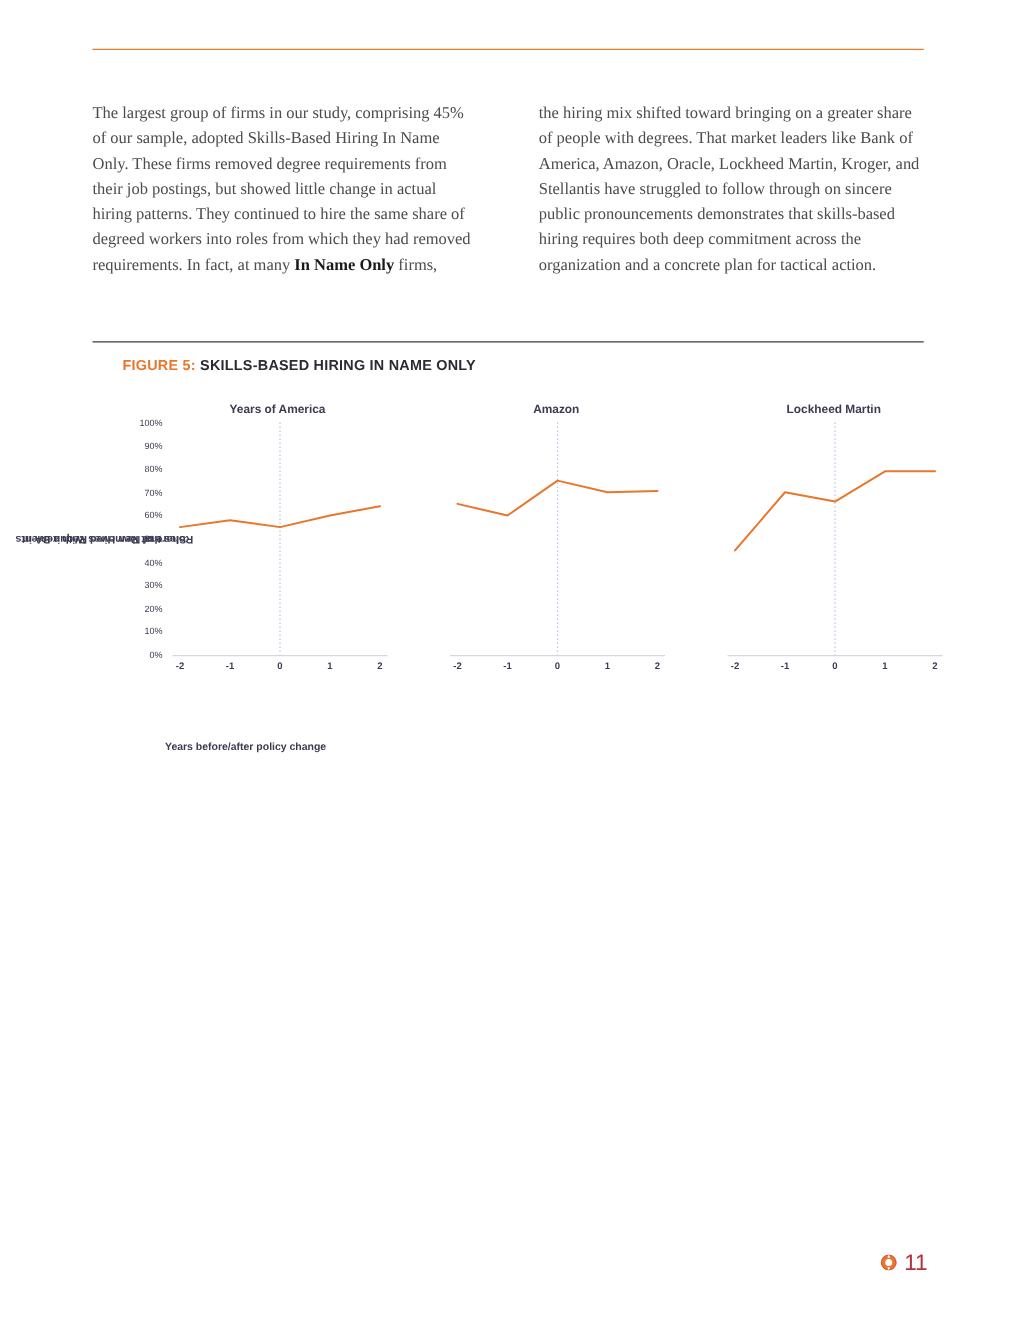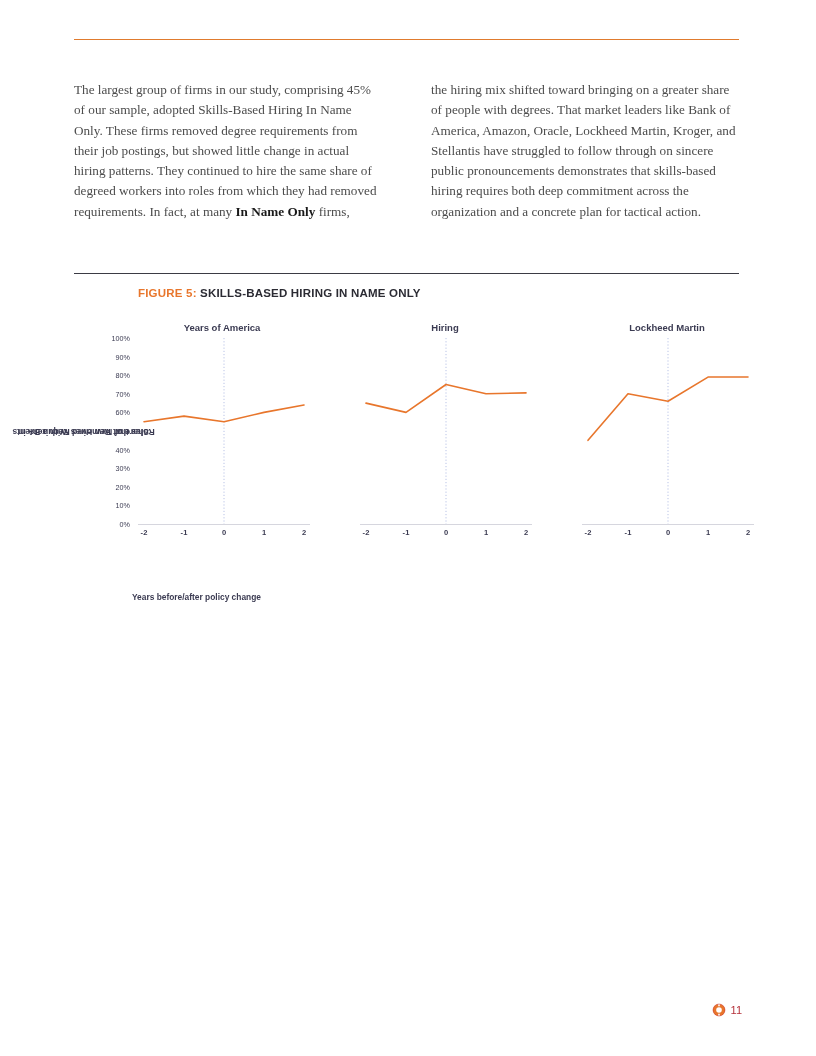--- a/index.html
+++ b/index.html
@@ -67,21 +67,20 @@
     position: absolute;
     left: 98px;
     top: 287px;
     font-size: 11.5px;
     letter-spacing: 0.2px;
     white-space: nowrap;
   }
   .fig-caption .fignum {
     color: #e8762c;
     font-weight: bold;
-    margin-left: 40px;
   }
   .fig-caption .figtitle {
     color: #2b2b33;
     font-weight: bold;
   }
 
   
   .chart-wrap {
     position: absolute;
     left: 74px;
@@ -226,21 +225,21 @@
     display: flex;
     align-items: center;
     gap: 5px;
   }
   .logo-mark {
     width: 14px;
     height: 14px;
     display: block;
   }
   .page-num {
-    font-size: 11px;
+    font-size: 18px;
     color: #b5313a;
     font-weight: normal;
     line-height: 14px;
   }
 </style>
 </head>
 <body>
 
 <div class="page">
 
@@ -254,21 +253,21 @@
   <div class="fig-rule"></div>
   <div class="fig-caption">
     <span class="fignum">FIGURE 5:</span>
     <span class="figtitle">SKILLS-BASED HIRING IN NAME ONLY</span>
   </div>
 
   <div class="chart-wrap">
 
     <div class="panel-titles">
       <div class="panel-title ptitle-0">Years of America</div>
-      <div class="panel-title ptitle-1">Hiring</div>
+      <div class="panel-title ptitle-1">Amazon</div>
       <div class="panel-title ptitle-2">Lockheed Martin</div>
     </div>
 
     <div class="ylabel">
       <span>
         <span>Share of New Hires With a BA in</span><br>
         <span>Roles that Removed Requirements</span>
       </span>
     </div>
 

